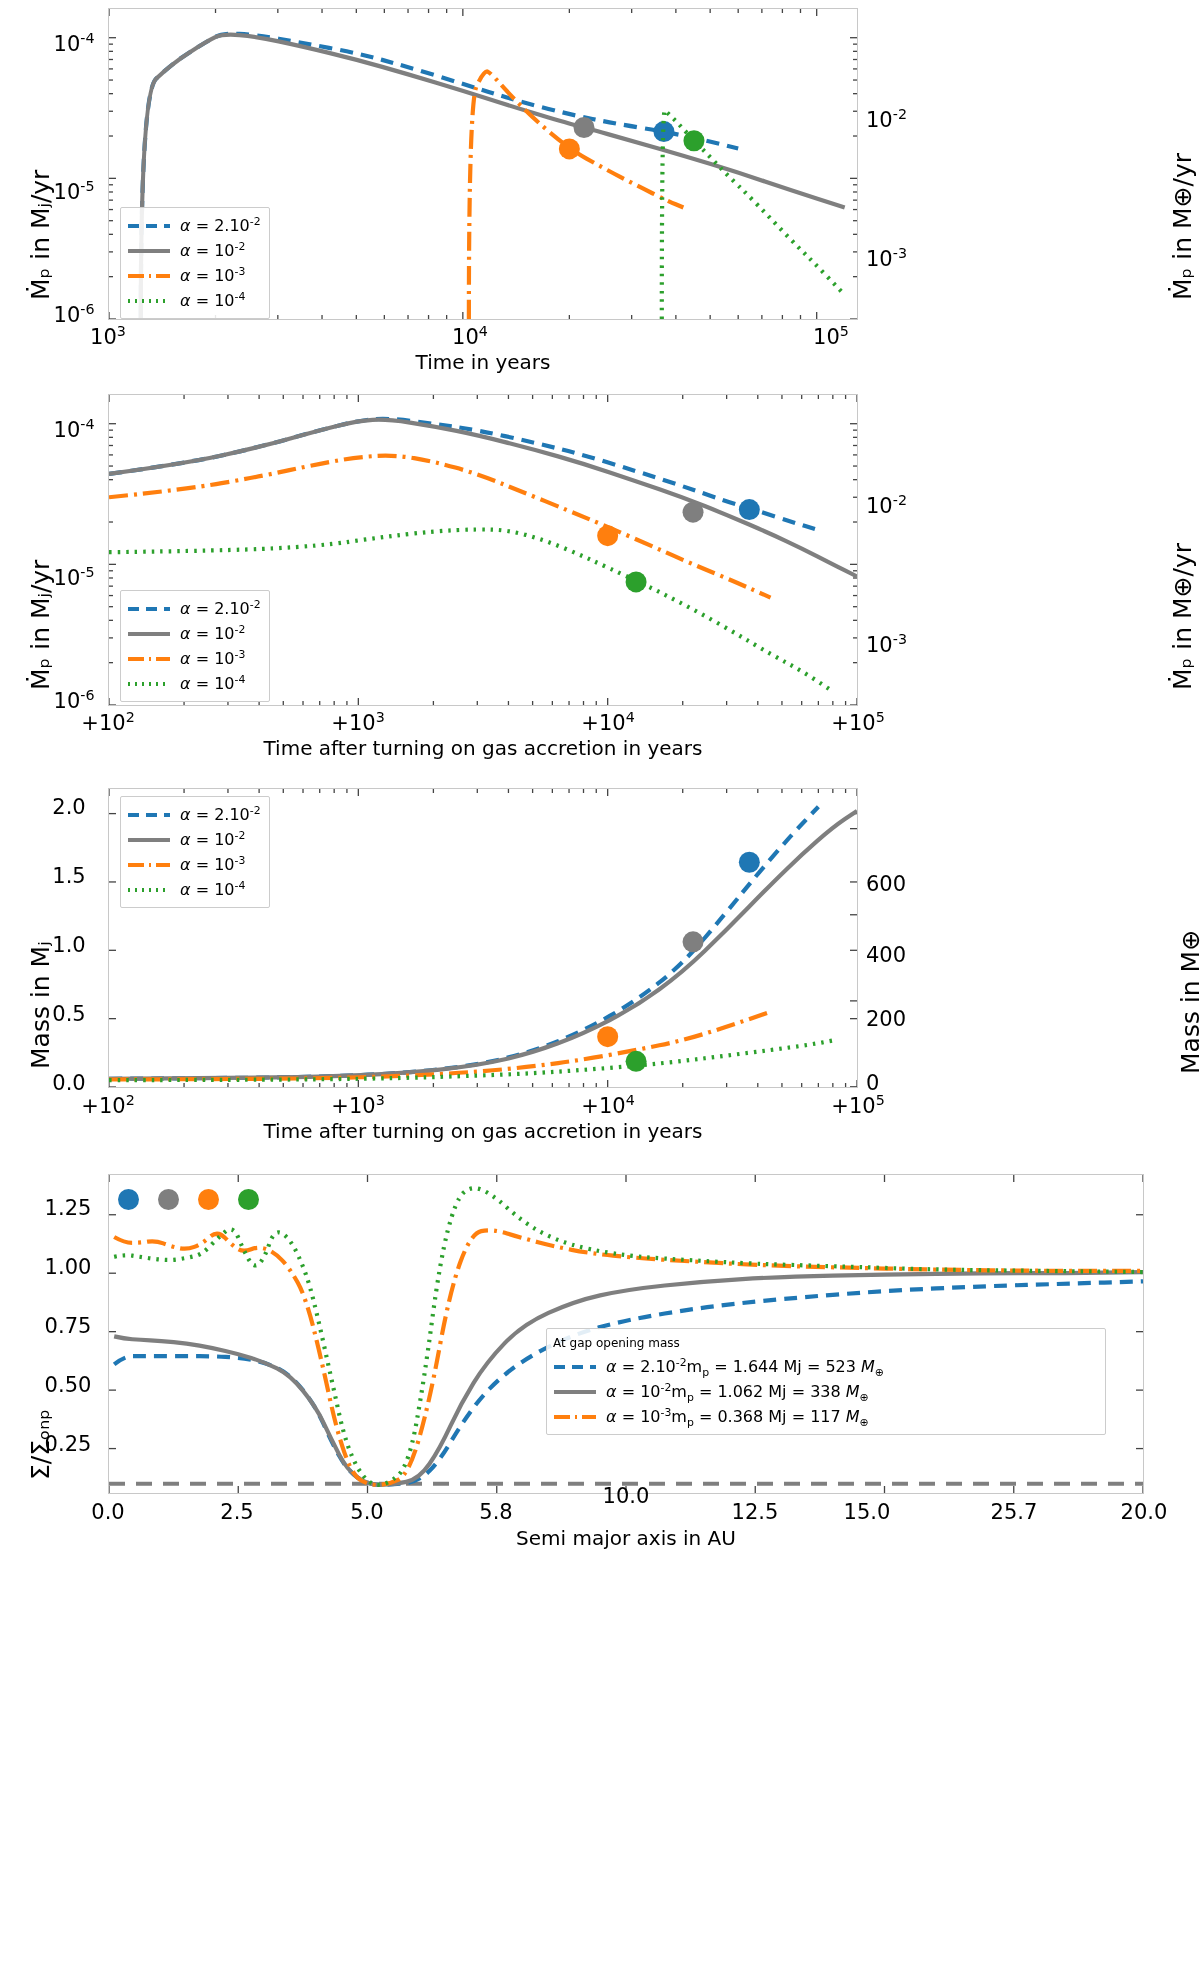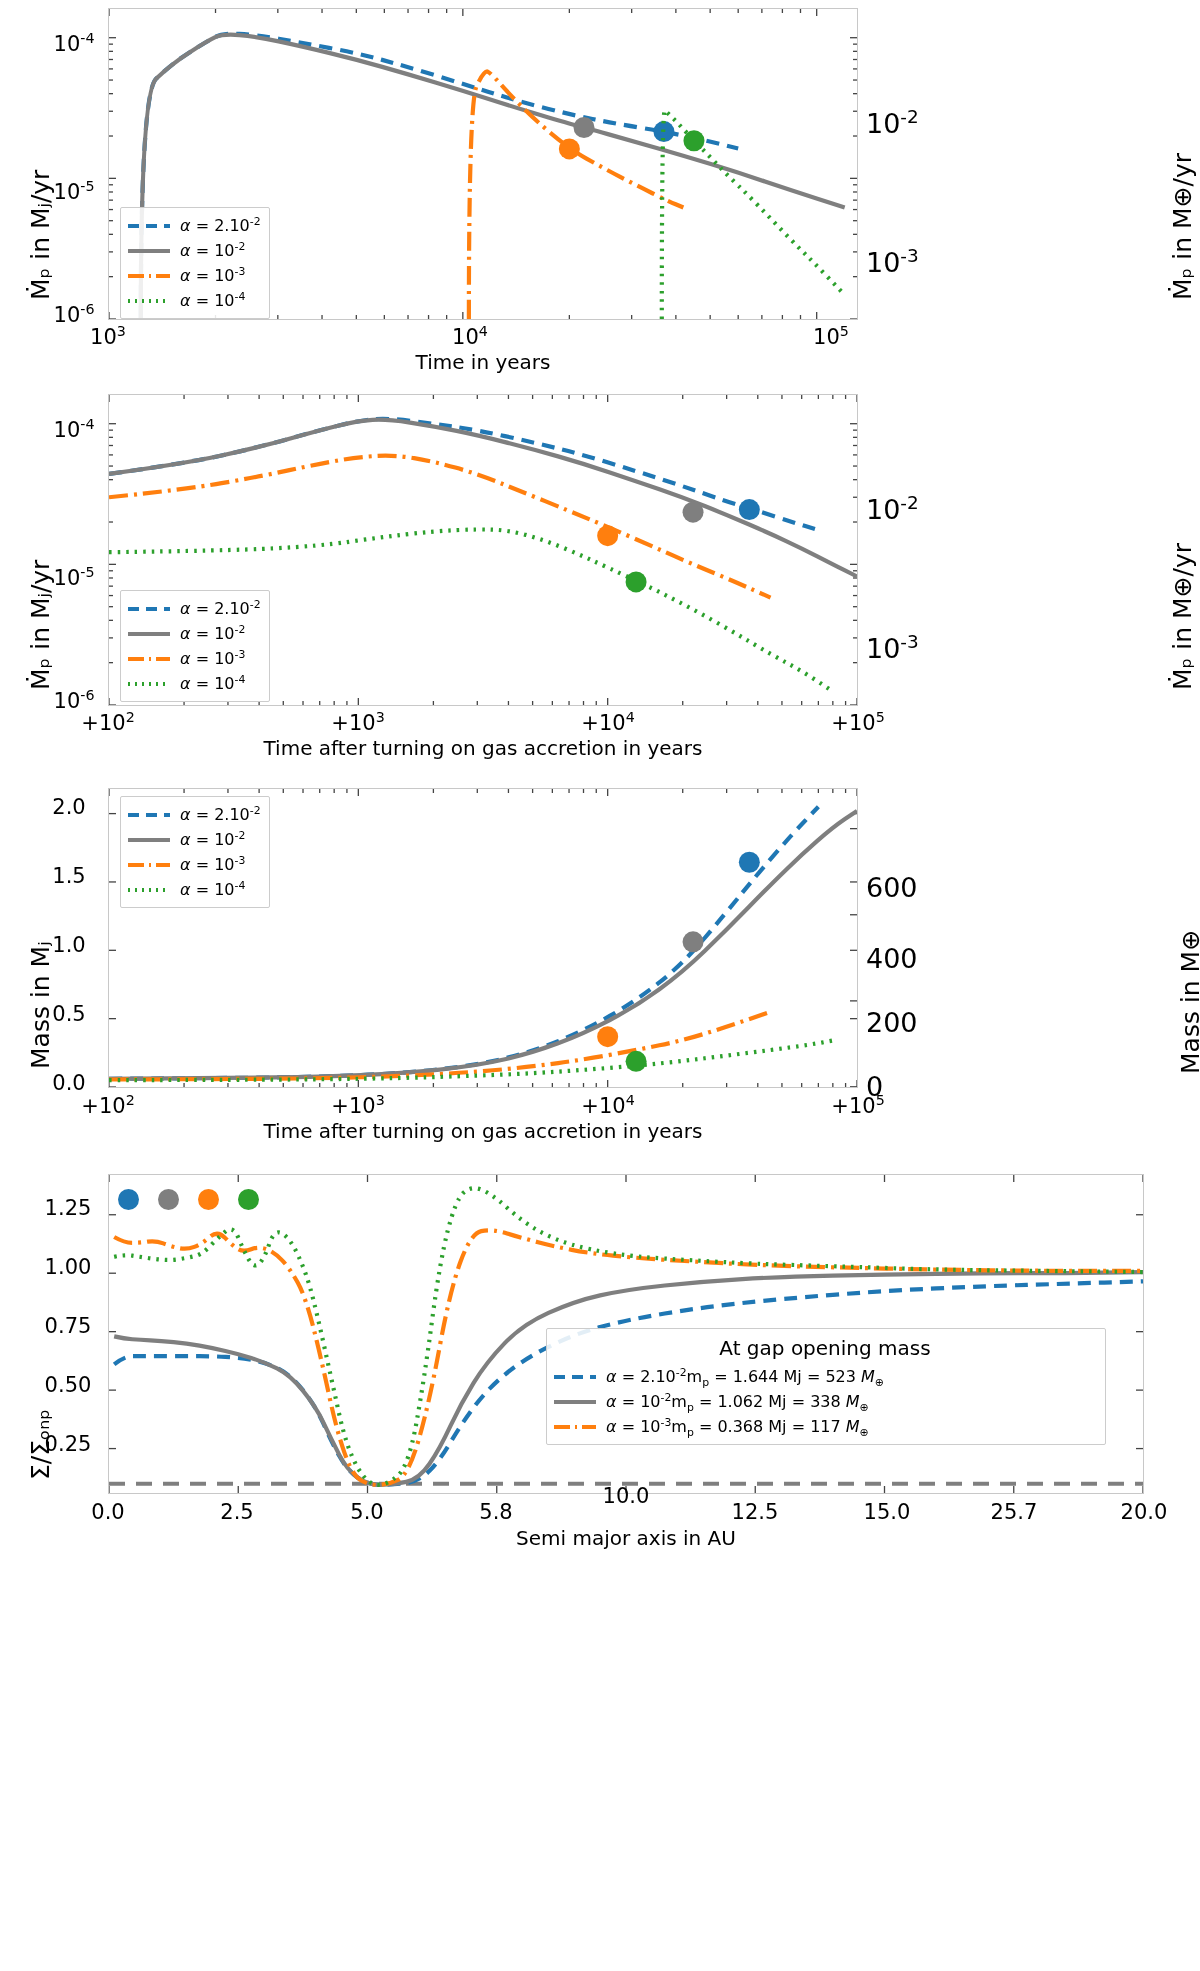--- a/index.html
+++ b/index.html
@@ -2,31 +2,31 @@
 <html><head>
 <meta charset="utf-8">
 <style>
   html,body{margin:0;padding:0;background:#ffffff;}
   body{width:1200px;height:1971px;font-family:"DejaVu Sans",sans-serif;color:#000;}
   .figure{position:relative;width:1200px;height:1971px;}
   .panel{position:absolute;}
   .axes{position:absolute;box-sizing:border-box;border:1px solid #c8c8c8;background:#fff;overflow:hidden;}
   .axes svg{position:absolute;left:0;top:0;}
   .tick-label{position:absolute;font-size:21px;color:#000;white-space:nowrap;text-align:center;}
-  .tick-label-r{position:absolute;font-size:27px;color:#000;white-space:nowrap;}
+  .tick-label-r{position:absolute;font-size:21px;color:#000;white-space:nowrap;}
   .axis-title{position:absolute;font-size:20px;color:#000;white-space:nowrap;text-align:center;}
   .ylab{position:absolute;font-size:25px;color:#000;white-space:nowrap;transform-origin:0 0;}
   .ylab.left{transform:rotate(-90deg);}
   .ylab.right{transform:rotate(-90deg);}
   .legend{position:absolute;background:rgba(255,255,255,0.88);border:1px solid #cccccc;border-radius:2px;padding:5px 8px 5px 6px;}
   .legend-row{display:flex;align-items:center;height:25px;}
   .legend-sample{width:44px;height:14px;position:relative;flex:0 0 44px;margin-right:9px;}
   .legend-sample svg{display:block;}
   .legend-text{font-size:16px;color:#000;white-space:nowrap;line-height:1;}
-  .legend-title{font-size:20px;text-align:center;padding:2px 0 4px 0;white-space:nowrap;}
+  .legend-title{font-size:12px;text-align:left;padding:2px 0 4px 0;white-space:nowrap;}
   sup{font-size:.68em;vertical-align:super;line-height:0;}
   sub{font-size:.68em;vertical-align:sub;line-height:0;}
   .dotrow{position:absolute;display:flex;gap:19px;}
   .dotrow .d{width:21px;height:21px;border-radius:50%;}
   .it{font-style:italic;}
 </style>
 </head>
 <body>
 
 <div class="figure">
@@ -520,21 +520,21 @@
     <div class="tick-label" style="left:34px;top:154px;width:68px;">0.75</div>
     <div class="tick-label" style="left:34px;top:213px;width:68px;">0.50</div>
     <div class="tick-label" style="left:34px;top:272px;width:68px;">0.25</div>
 
     <div class="tick-label" style="left:78px;top:340px;width:60px;">0.0</div>
     <div class="tick-label" style="left:207px;top:340px;width:60px;">2.5</div>
     <div class="tick-label" style="left:337px;top:340px;width:60px;">5.0</div>
     <div class="tick-label" style="left:466px;top:340px;width:60px;">5.8</div>
     <div class="tick-label" style="left:596px;top:324px;width:60px;">10.0</div>
     <div class="tick-label" style="left:725px;top:340px;width:60px;">12.5</div>
-    <div class="tick-label" style="left:857px;top:340px;width:60px;">15.0</div>
+    <div class="tick-label" style="left:837px;top:340px;width:60px;">15.0</div>
     <div class="tick-label" style="left:984px;top:340px;width:60px;">25.7</div>
     <div class="tick-label" style="left:1114px;top:340px;width:60px;">20.0</div>
 
     <div class="axis-title" style="left:108px;top:366px;width:1036px;"><span>Semi major axis in AU</span></div>
 
     <div class="dotrow" style="left:118px;top:29px;">
       <span class="d" style="background:#1f77b4;"></span>
       <span class="d" style="background:#7f7f7f;"></span>
       <span class="d" style="background:#ff7f0e;"></span>
       <span class="d" style="background:#2ca02c;"></span>

